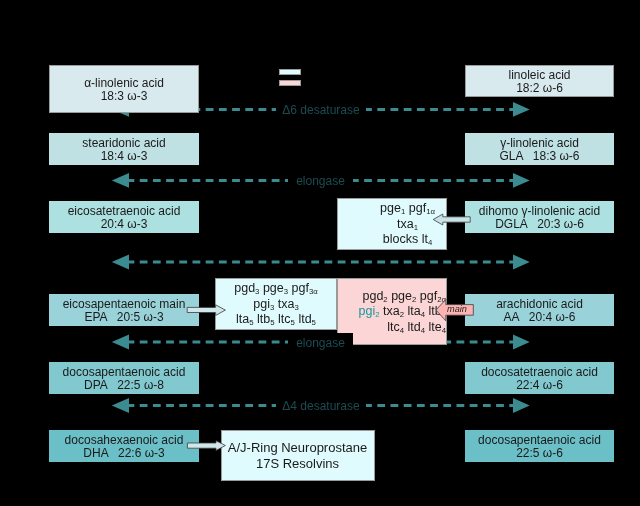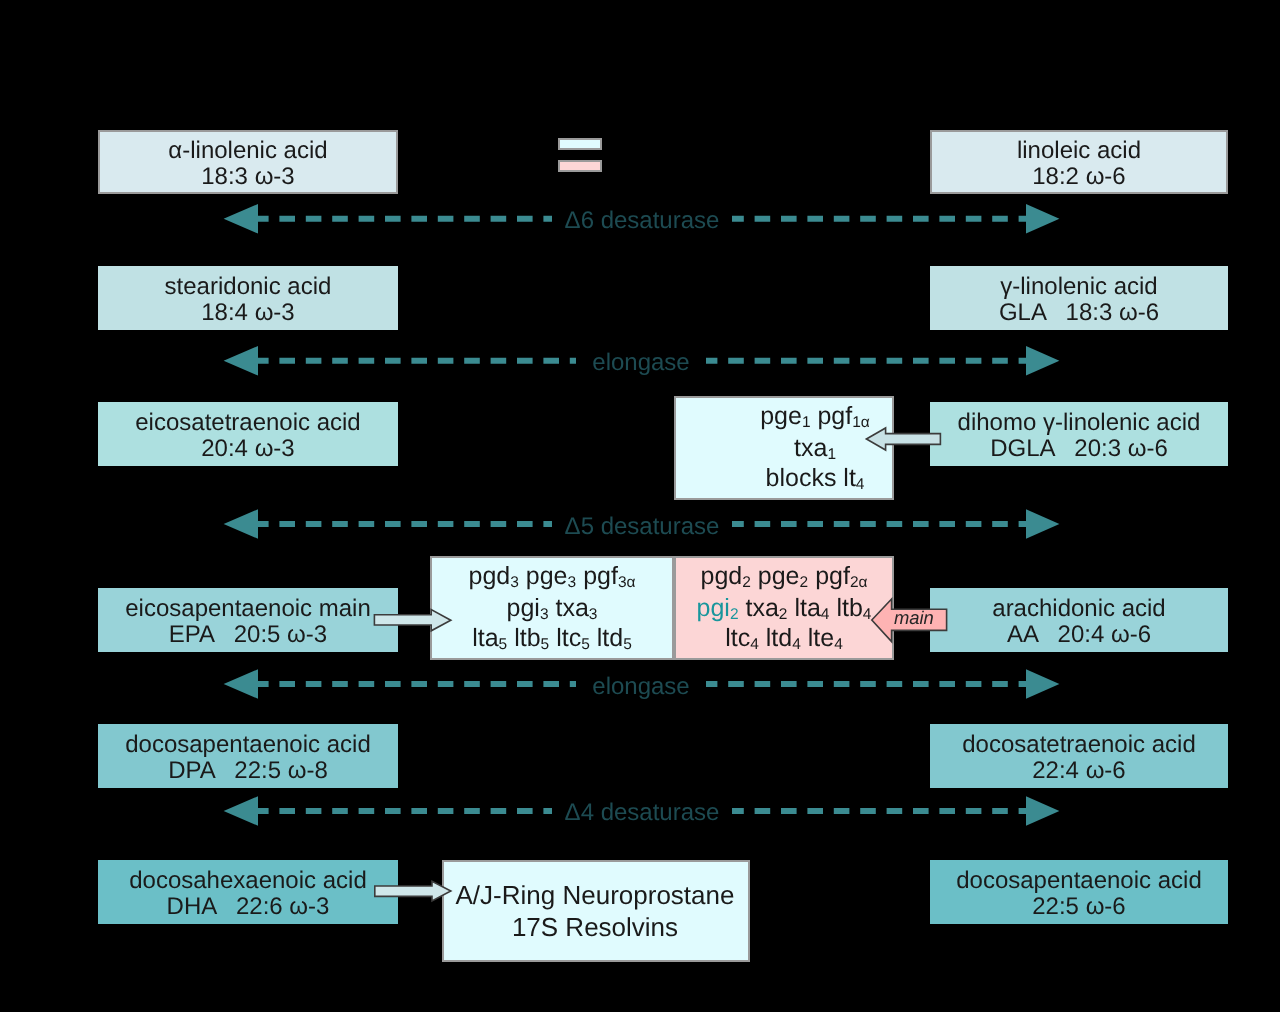--- a/index.html
+++ b/index.html
@@ -55,21 +55,21 @@
         <line x1="126.5" x2="514" y1="262" y2="262" stroke="#3b8b91" stroke-width="3" stroke-dasharray="7.8 5.4"></line>
         <path d="M111.8 342 L129 334.6 L129 349.4 Z" fill="#3b8b91" stroke="none"></path>
         <path d="M529.7 342 L513 334.6 L513 349.4 Z" fill="#3b8b91" stroke="none"></path>
         <line x1="126.5" x2="514" y1="342" y2="342" stroke="#3b8b91" stroke-width="3" stroke-dasharray="7.8 5.4"></line>
         <path d="M111.8 405.5 L129 398.1 L129 412.9 Z" fill="#3b8b91" stroke="none"></path>
         <path d="M529.7 405.5 L513 398.1 L513 412.9 Z" fill="#3b8b91" stroke="none"></path>
         <line x1="126.5" x2="514" y1="405.5" y2="405.5" stroke="#3b8b91" stroke-width="3" stroke-dasharray="7.8 5.4"></line>
       </g>
   </svg>
 
-  <div class="acid-box bordered" style="left:49px;top:65px;width:150px;height:32px;background:#d9eaef;">
+  <div class="acid-box bordered" style="left:49px;top:65px;width:150px;height:48px;background:#d9eaef;">
     <span>α-linolenic acid</span>
     <span>18:3 ω-3</span>
   </div>
   <div class="acid-box bordered" style="left:465px;top:65px;width:149px;height:32px;background:#d9eaef;">
     <span>linoleic acid</span>
     <span>18:2 ω-6</span>
   </div>
 
   <div class="acid-box" style="left:49px;top:133px;width:150px;height:32px;background:#c0e1e4;">
     <span>stearidonic acid</span>
@@ -121,34 +121,33 @@
     <span><span>txa</span><sub>1</sub></span>
     <span><span>blocks lt</span><sub>4</sub></span>
   </div>
 
   <div class="prod-box" style="left:215px;top:278px;width:122px;height:52px;background:#e0fbfe;">
     <span><span>pgd</span><sub>3</sub> <span>pge</span><sub>3</sub> <span>pgf</span><sub>3α</sub></span>
     <span><span>pgi</span><sub>3</sub> <span>txa</span><sub>3</sub></span>
     <span><span>lta</span><sub>5</sub> <span>ltb</span><sub>5</sub> <span>ltc</span><sub>5</sub> <span>ltd</span><sub>5</sub></span>
   </div>
 
-  <div class="prod-box" style="left:337px;top:278px;width:110px;height:52px;background:#fcd6d6;">
+  <div class="prod-box" style="left:337px;top:278px;width:110px;height:67px;background:#fcd6d6;align-items:flex-end;">
     <span><span>pgd</span><sub>2</sub> <span>pge</span><sub>2</sub> <span>pgf</span><sub>2α</sub></span>
     <span><span class="teal-txt"><span>pgi</span><sub>2</sub></span> <span>txa</span><sub>2</sub> <span>lta</span><sub>4</sub> <span>ltb</span><sub>4</sub></span>
     <span><span>ltc</span><sub>4</sub> <span>ltd</span><sub>4</sub> <span>lte</span><sub>4</sub></span>
   </div>
 
   <div class="prod-box f12" style="left:220.5px;top:429.5px;width:154px;height:51.5px;background:#e0fbfe;">
     <span>A/J-Ring Neuroprostane</span>
     <span>17S Resolvins</span>
   </div>
 
   <div class="enz-label" style="left:276px;top:99.5px;width:90px;">Δ6 desaturase</div>
   <div class="enz-label" style="left:288px;top:170.5px;width:65px;">elongase</div>
-  <div class="enz-label" style="left:276px;top:252.5px;width:90px;">Δ5 desaturase</div>
   <div class="enz-label" style="left:288px;top:332.5px;width:65px;">elongase</div>
   <div class="enz-label" style="left:276px;top:395.5px;width:90px;">Δ4 desaturase</div>
 
   <svg class="ov" viewBox="0 0 640 506" xmlns="http://www.w3.org/2000/svg">
 
     <path d="M433.2 219.5 L442.8 214.0 L442.8 216.8 L470.2 216.8 L470.2 222.2 L442.8 222.2 L442.8 225.0 Z" fill="#c8e2e6" stroke="#3c3c3c" stroke-width="0.8" stroke-linejoin="miter"></path>
 
     <path d="M225.4 310.1 L215.6 304.8 L215.6 307.4 L187.2 307.4 L187.2 312.5 L215.6 312.5 L215.6 315.4 Z" fill="#cfe7ea" stroke="#3c3c3c" stroke-width="0.8" stroke-linejoin="miter"></path>
 
     <path d="M225.4 445.5 L216.0 440.7 L216.0 443.0 L187.4 443.0 L187.4 448.2 L216.0 448.2 L216.0 450.5 Z" fill="#cfe7ea" stroke="#3c3c3c" stroke-width="0.8" stroke-linejoin="miter"></path>

